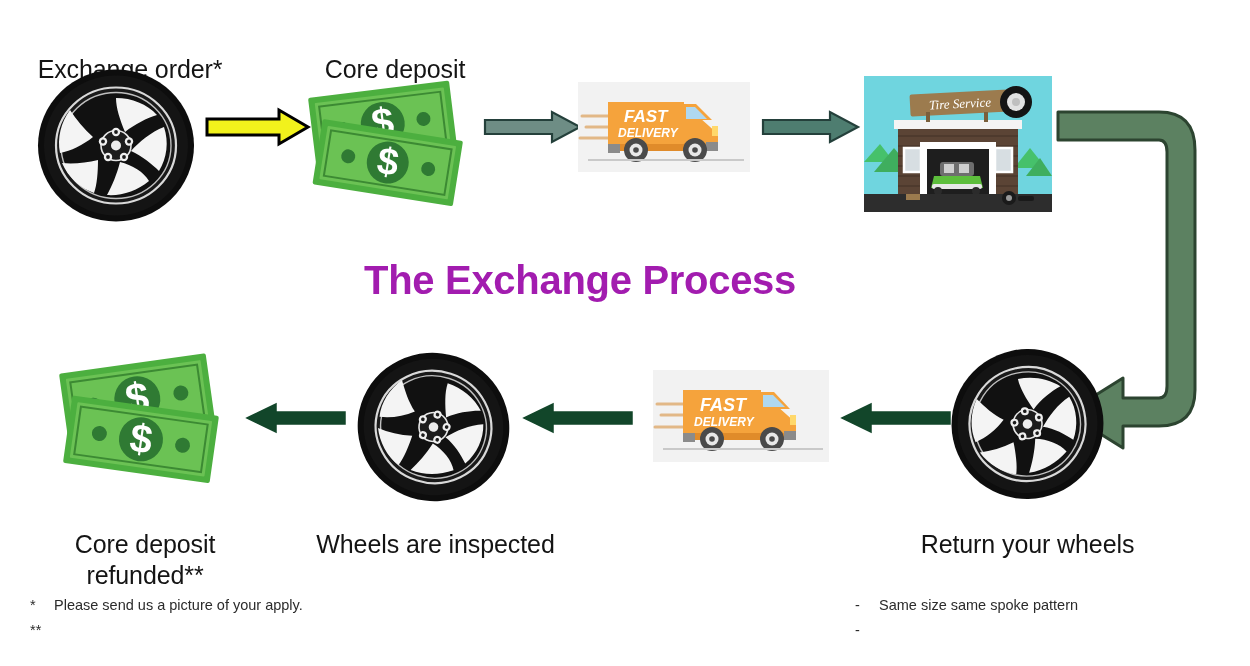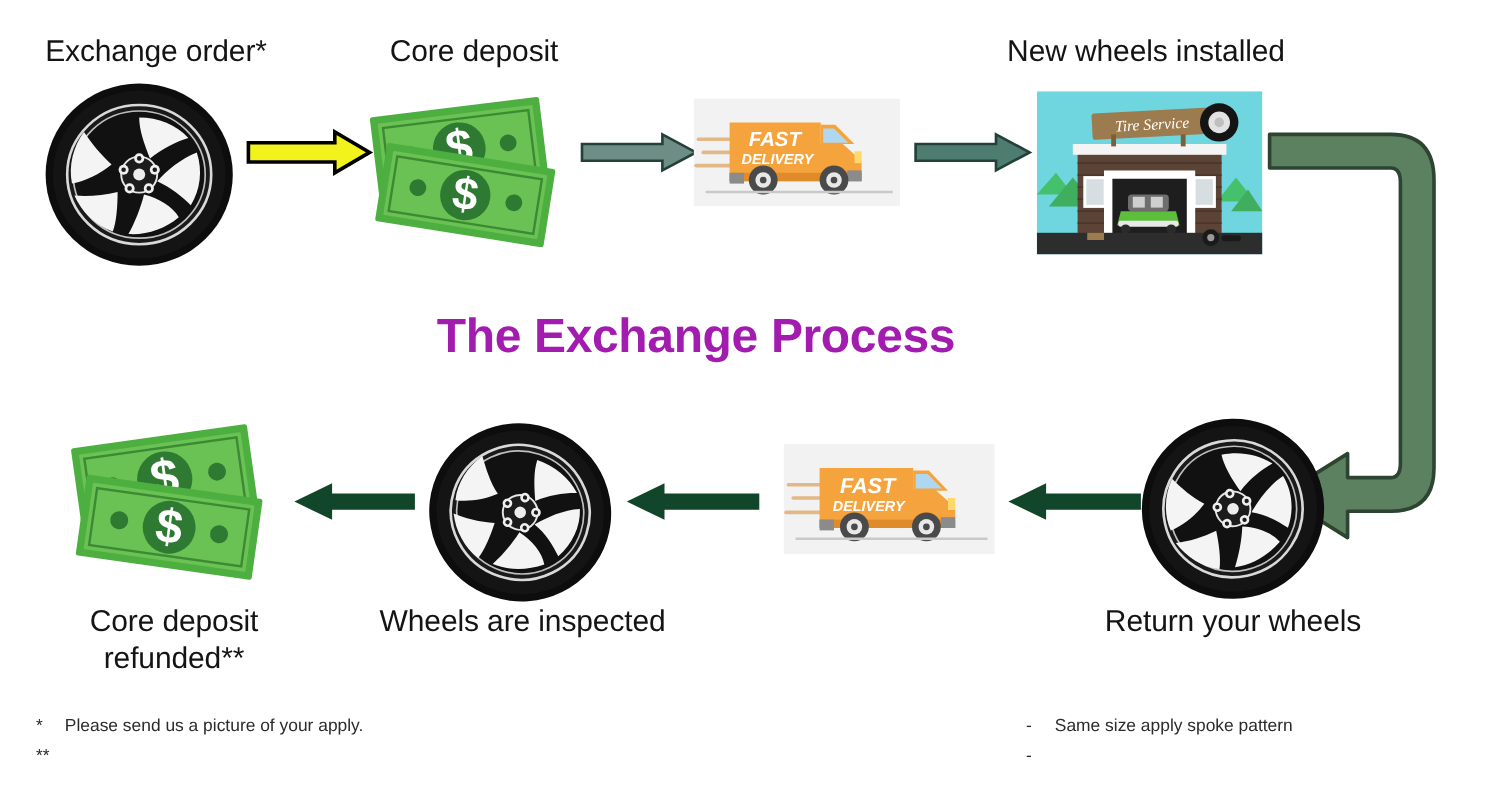--- a/index.html
+++ b/index.html
@@ -22,20 +22,21 @@
 
   
   .label {
     font-size: 25px;
     color: #141414;
     text-align: center;
     line-height: 1.22;
     font-weight: 400;
     letter-spacing: -0.1px;
     white-space: pre-line;
+    margin-top: 26px;
   }
   .title {
     font-size: 40px;
     font-weight: bold;
     color: #a21caf;
     letter-spacing: -0.3px;
     text-align: center;
     white-space: nowrap;
   }
   .footnote-block {
@@ -73,21 +74,20 @@
 </style>
 </head>
 <body>
 
 <div id="canvas">
 
   <div class="abs label" style="left:10px; top:28px; width:240px;">Exchange order*</div>
 
   <div class="abs label" style="left:280px; top:28px; width:230px;">Core deposit</div>
 
-  <div class="abs label" style="left:805px; top:28px; width:300px;">New wheels installed</div>
 
   <div class="wheel" style="left:36px; top:68px; width:160px; height:155px;">
     <svg viewBox="0 0 160 155">
       <g>
         <ellipse cx="80" cy="77.5" rx="78" ry="76" fill="#0d0d0d"></ellipse>
         <ellipse cx="80" cy="77.5" rx="72" ry="70" fill="#141414"></ellipse>
         <ellipse cx="80" cy="77.5" rx="60" ry="58" fill="#1a1a1a" stroke="#d9d9d9" stroke-width="2.2"></ellipse>
         <ellipse cx="80" cy="77.5" rx="55" ry="53" fill="#111111" stroke="#bfbfbf" stroke-width="1.4"></ellipse>
         <g fill="#f4f4f4">
           <path d="M80 30 c16 0 31 6 41 17 c-10 3 -22 9 -32 17 c-5 -12 -9 -24 -9 -34 z"></path>
@@ -418,20 +418,20 @@
       <span class="footnote-text">Please send us a picture of your apply.</span>
     </div>
     <div class="footnote-row">
       <span class="footnote-mark">**</span>
     </div>
   </div>
 
   <div class="abs footnote-block" style="left:855px; top:593px; width:395px;">
     <div class="footnote-row">
       <span class="footnote-mark">-</span>
-      <span class="footnote-text">Same size apply spoke pattern</span>
+      <span class="footnote-text">Same size same spoke pattern</span>
     </div>
     <div class="footnote-row">
       <span class="footnote-mark">-</span>
     </div>
   </div>
 
 </div>
 
 </body></html>

